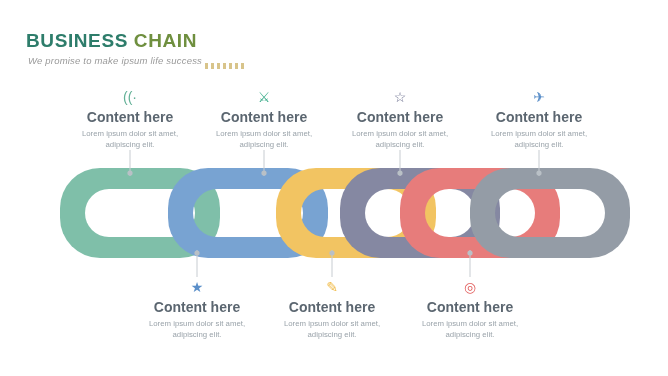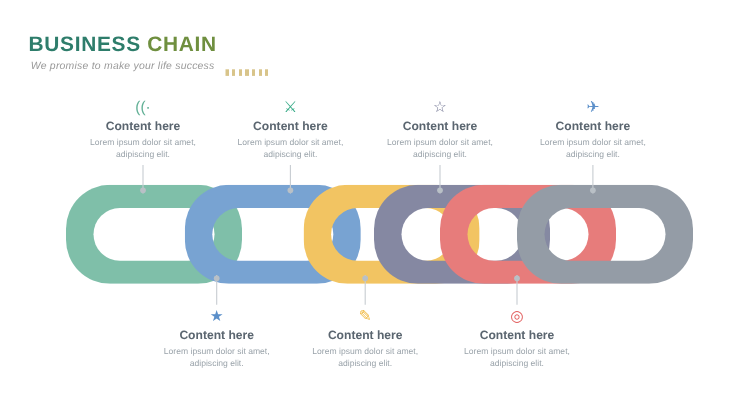--- a/index.html
+++ b/index.html
@@ -30,36 +30,36 @@
 
   
   #chain{position:absolute;left:0;top:0;width:668px;height:376px;pointer-events:none;}
 
   
   .callout{position:absolute;width:132px;text-align:center;}
   .callout .ico{
     height:18px;line-height:18px;font-size:14px;margin-bottom:3px;
   }
   .callout .ttl{
-    font-size:11px;font-weight:bold;color:#5b6670;margin-bottom:3px;
+    font-size:14px;font-weight:bold;color:#5b6670;margin-bottom:3px;
   }
   .callout .txt{
     font-size:7.8px;color:#9aa3aa;line-height:1.45;
   }
 </style>
 </head>
 <body>
 
 <div id="stage">
 
   <div class="title">
     <span>BUSINESS</span>
     <span class="w2">CHAIN</span>
   </div>
-  <div class="subtitle">We promise to make your life success</div>
+  <div class="subtitle">We promise to make ipsum life success</div>
   <div class="dotline"></div>
 
   <svg id="chain" viewBox="0 0 668 376">
     <defs>
 
       <mask id="m1">
           <rect x="60" y="168" width="160" height="90" rx="40" ry="40" fill="#fff"></rect>
           <rect x="85" y="189" width="110" height="48" rx="24" ry="24" fill="#000"></rect>
         </mask>
       <mask id="m2">

